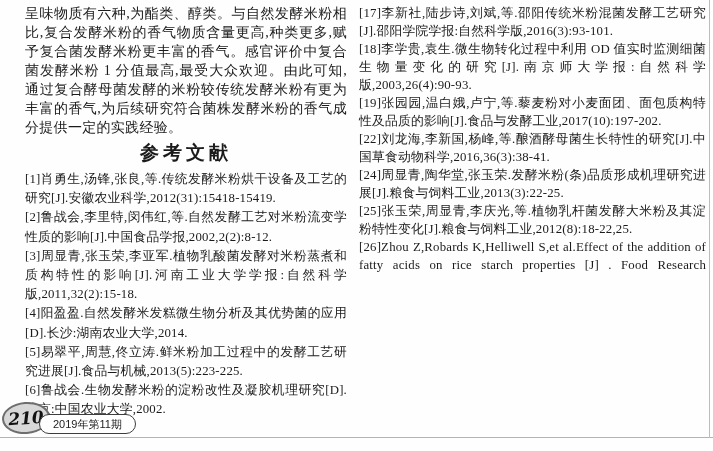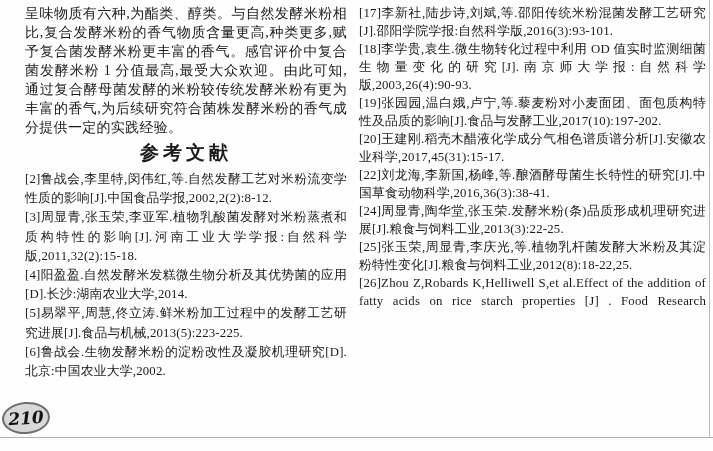--- a/index.html
+++ b/index.html
@@ -86,41 +86,42 @@
 </style>
 </head>
 <body>
 
 <div class="page">
 
   <div class="col-left">
     <div class="para">呈味物质有六种,为酯类、醇类。与自然发酵米粉相比,复合发酵米粉的香气物质含量更高,种类更多,赋予复合菌发酵米粉更丰富的香气。感官评价中复合菌发酵米粉 1 分值最高,最受大众欢迎。由此可知,通过复合酵母菌发酵的米粉较传统发酵米粉有更为丰富的香气,为后续研究符合菌株发酵米粉的香气成分提供一定的实践经验。</div>
     <div class="ref-heading">参考文献</div>
     <div class="refs">
+        <div class="ref">[1]肖勇生,汤锋,张良,等.传统发酵米粉烘干设备及工艺的研究[J].安徽农业科学,2012(31):15418-15419.</div>
         <div class="ref">[2]鲁战会,李里特,闵伟红,等.自然发酵工艺对米粉流变学性质的影响[J].中国食品学报,2002,2(2):8-12.</div>
         <div class="ref">[3]周显青,张玉荣,李亚军.植物乳酸菌发酵对米粉蒸煮和质构特性的影响[J].河南工业大学学报:自然科学版,2011,32(2):15-18.</div>
         <div class="ref">[4]阳盈盈.自然发酵米发糕微生物分析及其优势菌的应用[D].长沙:湖南农业大学,2014.</div>
         <div class="ref">[5]易翠平,周慧,佟立涛.鲜米粉加工过程中的发酵工艺研究进展[J].食品与机械,2013(5):223-225.</div>
         <div class="ref">[6]鲁战会.生物发酵米粉的淀粉改性及凝胶机理研究[D].北京:中国农业大学,2002.</div>
       </div>
   </div>
 
   <div class="col-right">
     <div class="refs">
         <div class="ref">[17]李新社,陆步诗,刘斌,等.邵阳传统米粉混菌发酵工艺研究[J].邵阳学院学报:自然科学版,2016(3):93-101.</div>
         <div class="ref">[18]李学贵,袁生.微生物转化过程中利用 OD 值实时监测细菌生物量变化的研究[J].南京师大学报:自然科学版,2003,26(4):90-93.</div>
         <div class="ref">[19]张园园,温白娥,卢宁,等.藜麦粉对小麦面团、面包质构特性及品质的影响[J].食品与发酵工业,2017(10):197-202.</div>
-        <div class="ref">[20]王建刚.稻壳木醋液化学成分气相色谱质谱分析[J].安徽农业科学,2017,45(31):15-17.</div>
         <div class="ref">[22]刘龙海,李新国,杨峰,等.酿酒酵母菌生长特性的研究[J].中国草食动物科学,2016,36(3):38-41.</div>
         <div class="ref">[24]周显青,陶华堂,张玉荣.发酵米粉(条)品质形成机理研究进展[J].粮食与饲料工业,2013(3):22-25.</div>
         <div class="ref">[25]张玉荣,周显青,李庆光,等.植物乳杆菌发酵大米粉及其淀粉特性变化[J].粮食与饲料工业,2012(8):18-22,25.</div>
         <div class="ref">[26]Zhou Z,Robards K,Helliwell S,et al.Effect of the addition of fatty acids on rice starch properties [J] . Food Research</div>
       </div>
   </div>
 
   <div class="page-badge">
     <span class="page-num">210</span>
   </div>
+  <div class="issue-pill">2019年第11期</div>
 
   <div class="hline"></div>
   <div class="vline"></div>
 
 </div>
 
 </body></html>

